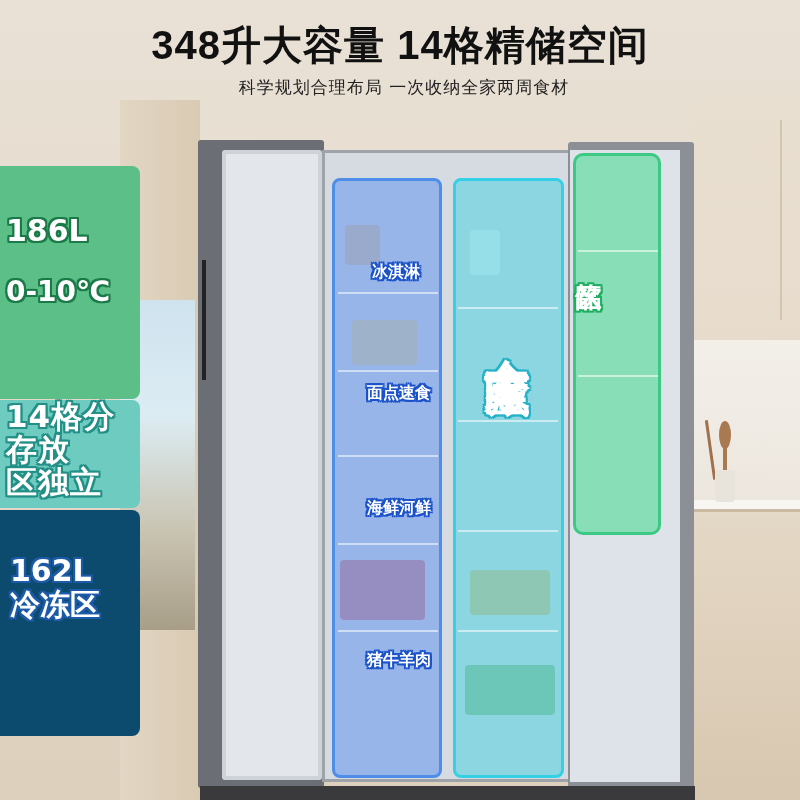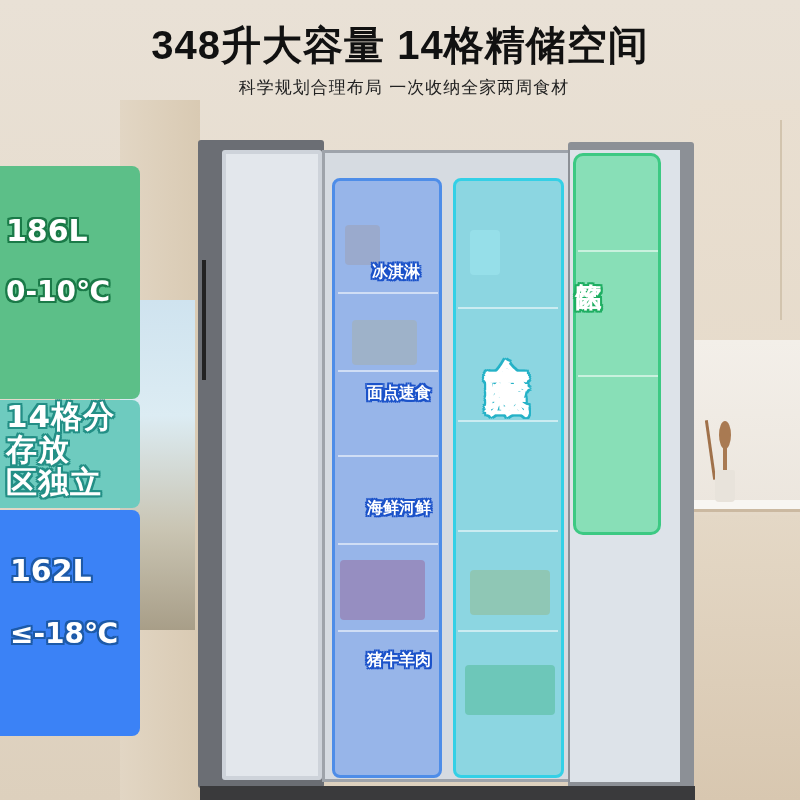--- a/index.html
+++ b/index.html
@@ -24,21 +24,21 @@
   
   .headline { position: absolute; left: 0; top: 18px; width: 800px; text-align: center;
     font-family: "Liberation Sans", sans-serif; font-weight: bold; font-size: 40px; color: #111; letter-spacing: 1px; }
   .subheadline { position: absolute; left: 0; top: 76px; width: 800px; text-align: center;
     font-size: 17px; color: #222; letter-spacing: 1px; padding-left: 8px; }
 
   
   .panel { position: absolute; left: 0; width: 140px; border-radius: 0 8px 8px 0; padding-left: 6px; color: #fff; font-weight: bold; }
   .panel-fridge { top: 166px; height: 233px; background: #5cbf88; }
   .panel-compart { top: 400px; height: 108px; background: #6ecbbf; }
-  .panel-freezer { top: 510px; height: 226px; background: #3b82f6; padding-left: 10px; }
+  .panel-freezer { top: 510px; height: 226px; background: #0c4a6e; padding-left: 10px; }
   .pf-outline { text-shadow: -2px -2px 0 #1a7a48, 2px -2px 0 #1a7a48, -2px 2px 0 #1a7a48, 2px 2px 0 #1a7a48, 0 2px 0 #1a7a48, 0 -2px 0 #1a7a48, 2px 0 0 #1a7a48, -2px 0 0 #1a7a48; }
   .pc-outline { text-shadow: -2px -2px 0 #238f86, 2px -2px 0 #238f86, -2px 2px 0 #238f86, 2px 2px 0 #238f86, 0 2px 0 #238f86, 0 -2px 0 #238f86, 2px 0 0 #238f86, -2px 0 0 #238f86; }
   .pz-outline { text-shadow: -2px -2px 0 #1d5aa8, 2px -2px 0 #1d5aa8, -2px 2px 0 #1d5aa8, 2px 2px 0 #1d5aa8, 0 2px 0 #1d5aa8, 0 -2px 0 #1d5aa8, 2px 0 0 #1d5aa8, -2px 0 0 #1d5aa8; }
   .p-big { font-size: 30px; line-height: 34px; display: block; }
   .p-temp { font-size: 28px; line-height: 32px; display: block; }
   .p-grid { font-size: 31px; line-height: 33px; display: block; letter-spacing: 1px; }
 
   
   .fridge-left-door { position: absolute; left: 198px; top: 140px; width: 126px; height: 648px; background: #6b6e74; border-radius: 3px; }
   .fridge-left-door-inner { position: absolute; left: 222px; top: 150px; width: 100px; height: 630px; background: #e3e7ec; border: 4px solid #ced3da; border-radius: 3px; }
@@ -90,21 +90,21 @@
   <span class="p-big pf-outline" style="margin-top:48px">186L</span>
   <span class="p-temp pf-outline" style="margin-top:28px">0-10℃</span>
 </div>
 <div class="panel panel-compart">
   <span class="p-grid pc-outline" style="margin-top:0">14格分</span>
   <span class="p-grid pc-outline">存放</span>
   <span class="p-grid pc-outline">区独立</span>
 </div>
 <div class="panel panel-freezer">
   <span class="p-big pz-outline" style="margin-top:44px">162L</span>
-  <span class="p-temp pz-outline" style="margin-top:30px">≤-18℃</span>
+  <span class="p-big pz-outline">冷冻区</span>
 </div>
 
 <div class="fridge-left-door"></div>
 <div class="fridge-left-door-inner"></div>
 <div class="door-handle"></div>
 <div class="fridge-cabinet"></div>
 <div class="fridge-right-door"></div>
 <div class="fridge-right-door-inner"></div>
 <div class="base-shadow"></div>
 

